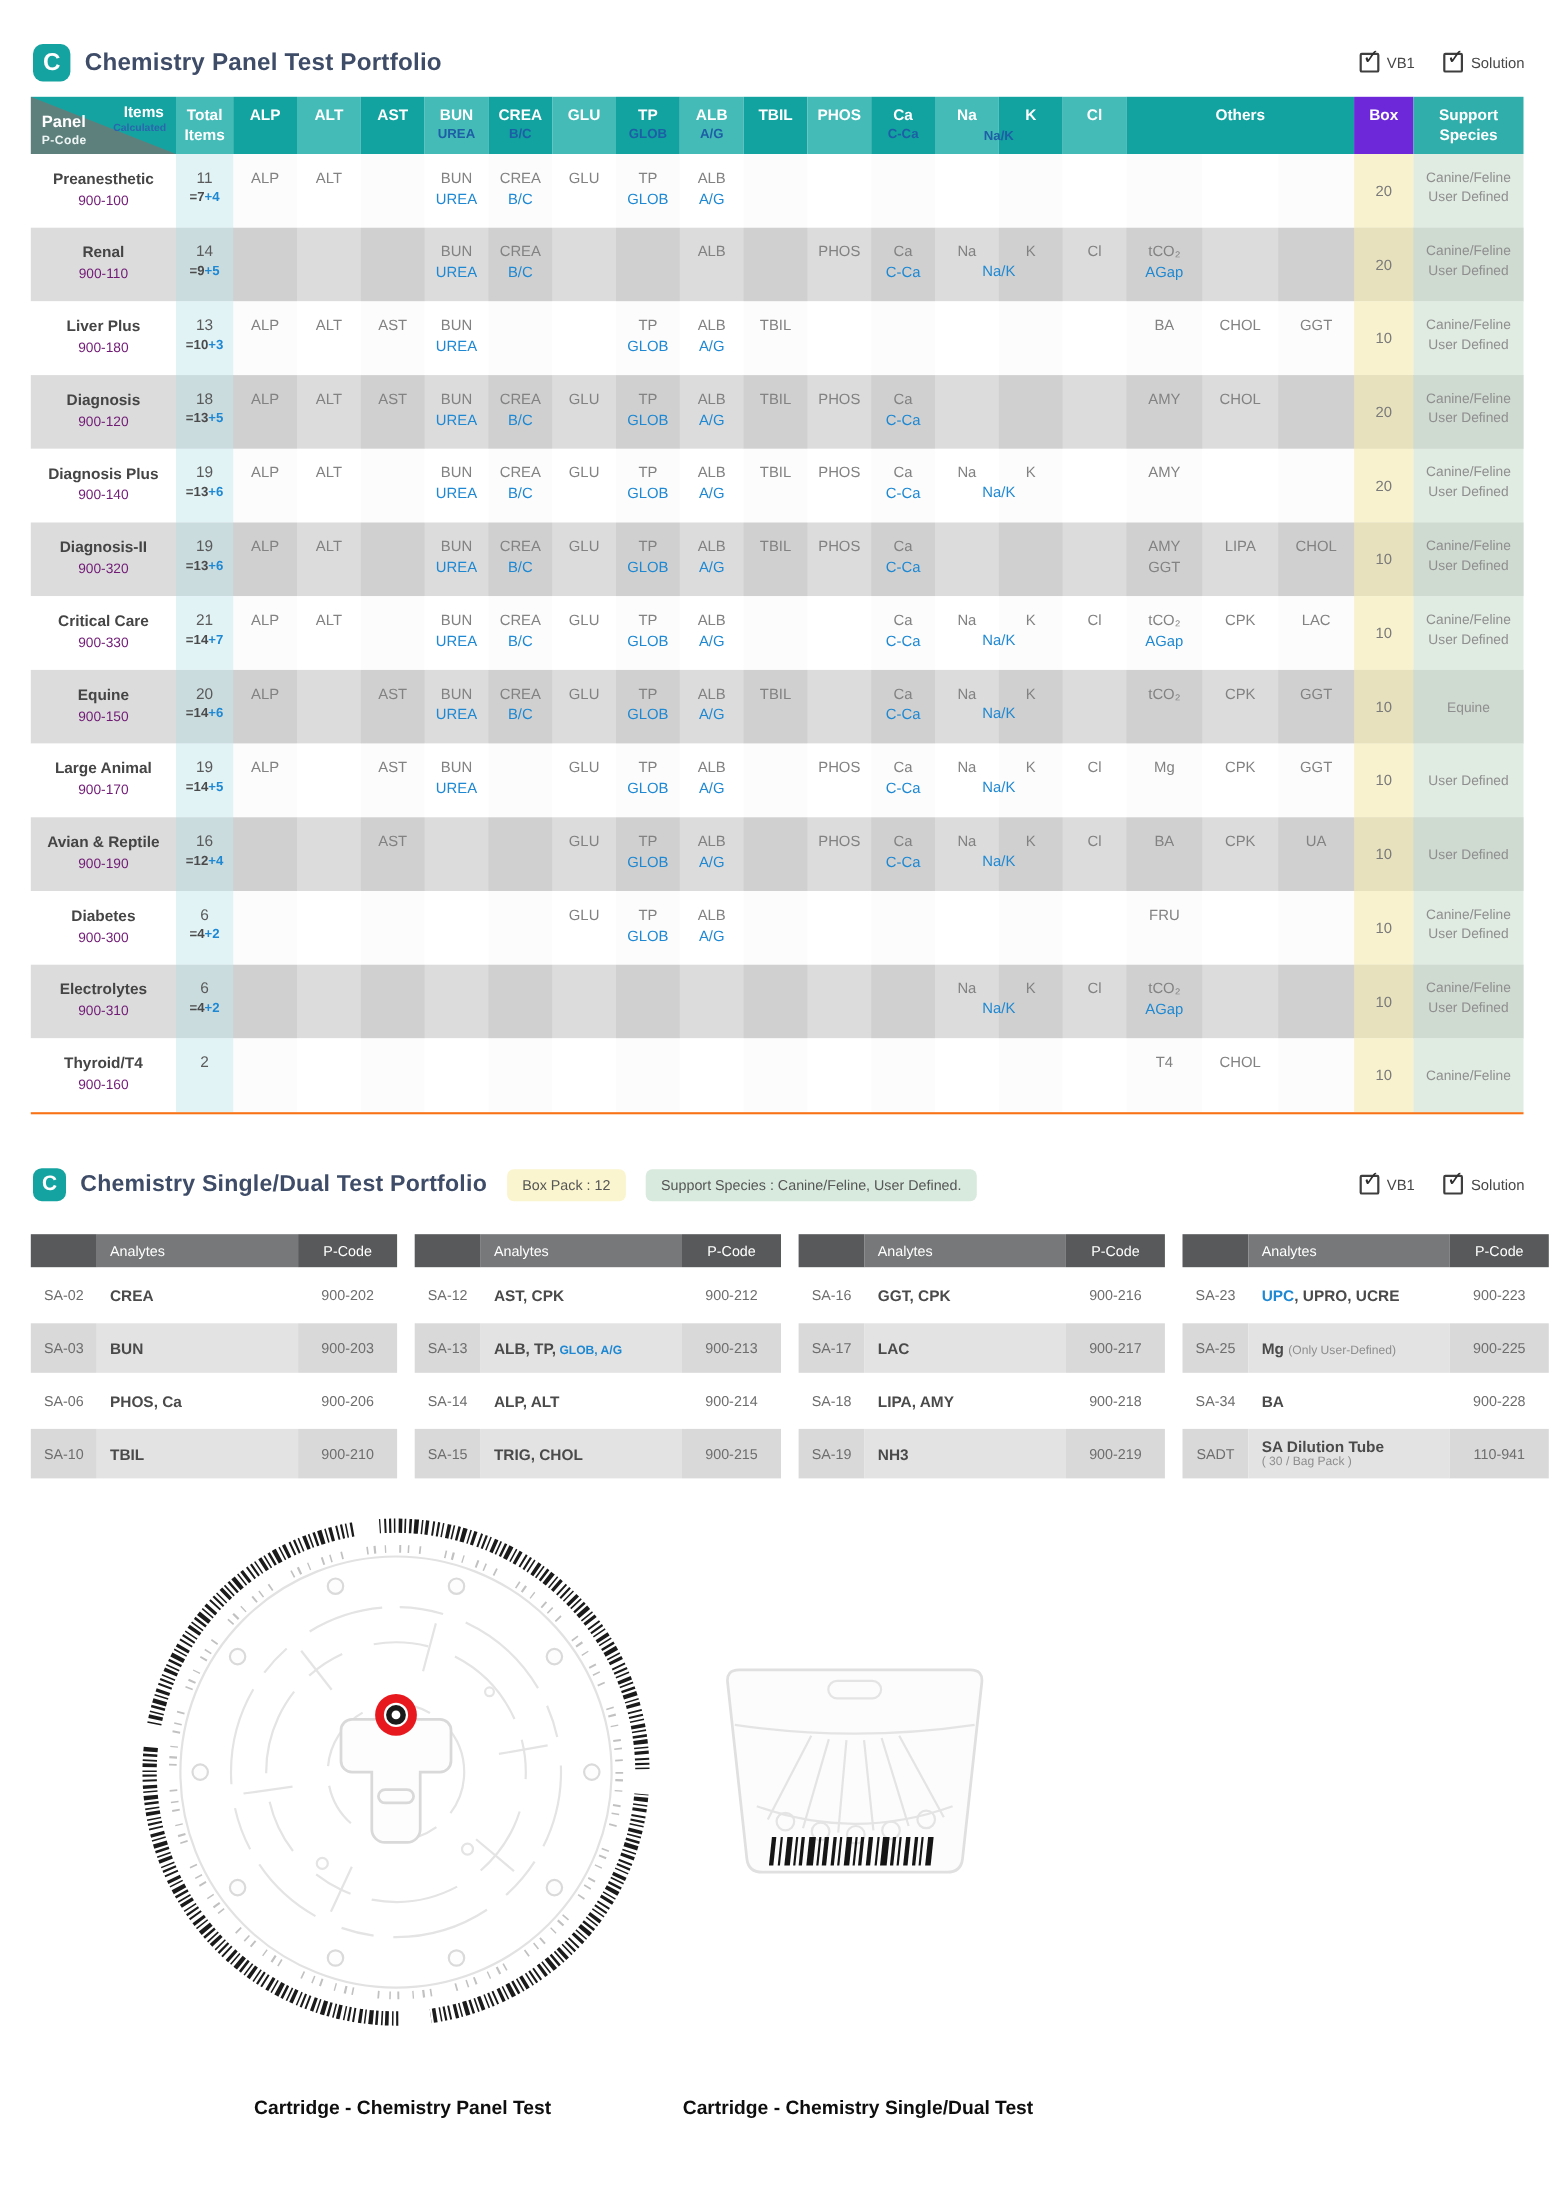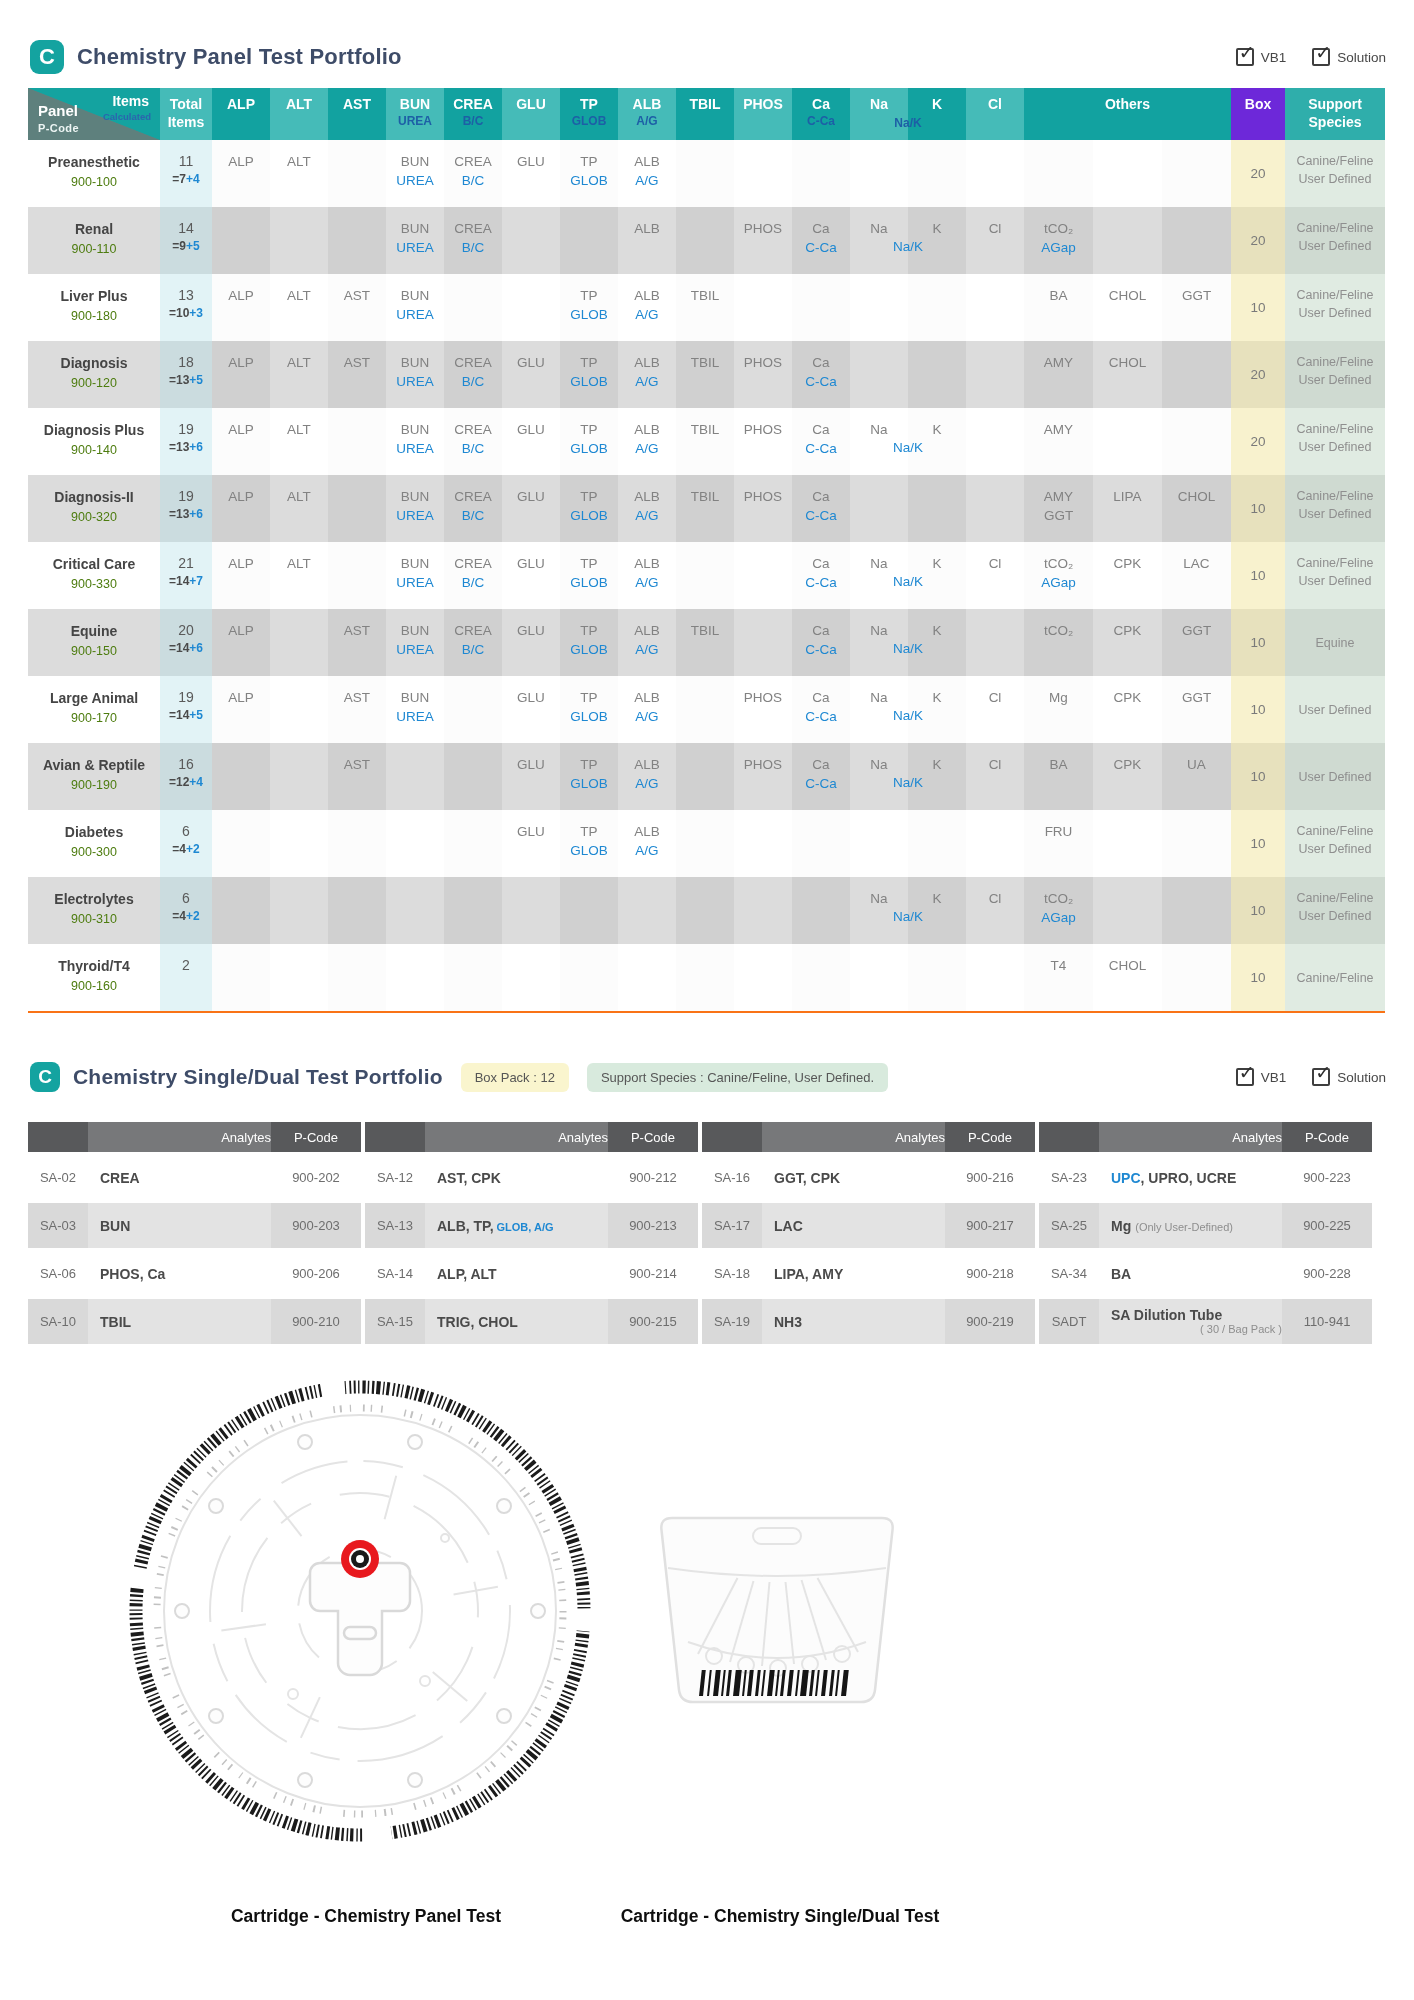--- a/index.html
+++ b/index.html
@@ -54,34 +54,34 @@
   .bcell{display:flex;flex-direction:column;align-items:center;padding-top:13px;gap:2px;box-sizing:border-box;}
   .m{font-size:13.5px;color:#828282;line-height:17px;white-space:nowrap;}
   .s{font-size:13.5px;color:#1E88D2;line-height:18px;white-space:nowrap;}
   .sg2{font-size:13.5px;color:#828282;line-height:18px;white-space:nowrap;}
   .gray .stripe{background:rgba(0,0,0,0.05);}
   .white .stripe{background:rgba(0,0,0,0.012);}
   .tint-total{background:rgba(173,220,229,0.35);}
   .tint-box{background:rgba(242,230,158,0.5);}
   .tint-sp{background:rgba(193,215,197,0.5);}
   .pname{font-size:14px;font-weight:bold;color:#454545;line-height:18px;white-space:nowrap;}
-  .pcode{font-size:12.5px;color:#4d7c0f;line-height:18px;}
+  .pcode{font-size:12.5px;color:#701a75;line-height:18px;}
   .tnum{font-size:14px;color:#5A5A5A;line-height:17px;}
   .calc{display:flex;}
   .calcb{font-size:12px;font-weight:bold;color:#4A4A4A;}
   .calcp{font-size:12px;font-weight:bold;color:#1E88D2;}
   .center1{justify-content:center;padding-top:0;}
   .boxnum{font-size:13.5px;color:#7A7A7A;}
   .spl{font-size:12.5px;color:#8F8F8F;line-height:16px;white-space:nowrap;}
   .bgroup{display:flex;position:relative;}
   .bgroup .half{width:58px;display:flex;flex-direction:column;align-items:center;padding-top:13px;box-sizing:border-box;height:67px;}
   .bgroup .nakb{position:absolute;top:32px;left:0;right:0;text-align:center;font-size:13.5px;color:#1E88D2;}
 
   
-  #sdtable{position:absolute;left:28px;top:1122px;width:1357px;display:flex;gap:4px;text-align:right;}
+  #sdtable{position:absolute;left:28px;top:1122px;width:1357px;display:flex;gap:16px;}
   .sd-group{width:333px;flex:0 0 auto;}
   .sd-row{display:flex;margin-bottom:3px;}
   .sd-sa{width:60px;display:flex;align-items:center;justify-content:center;font-size:13px;color:#6E6E6E;}
   .sd-an{width:183px;display:flex;flex-direction:column;justify-content:center;padding-left:12px;box-sizing:border-box;}
   .sd-pc{width:90px;display:flex;align-items:center;justify-content:center;font-size:13px;color:#6E6E6E;}
   .sd-head{height:30px;}
   .sd-head .sd-sa,.sd-head .sd-pc{background:#58595B;}
   .sd-head .sd-an{background:#77787A;}
   .sd-head span{color:#fff;font-size:13px;}
   .sd-body{height:45px;}

